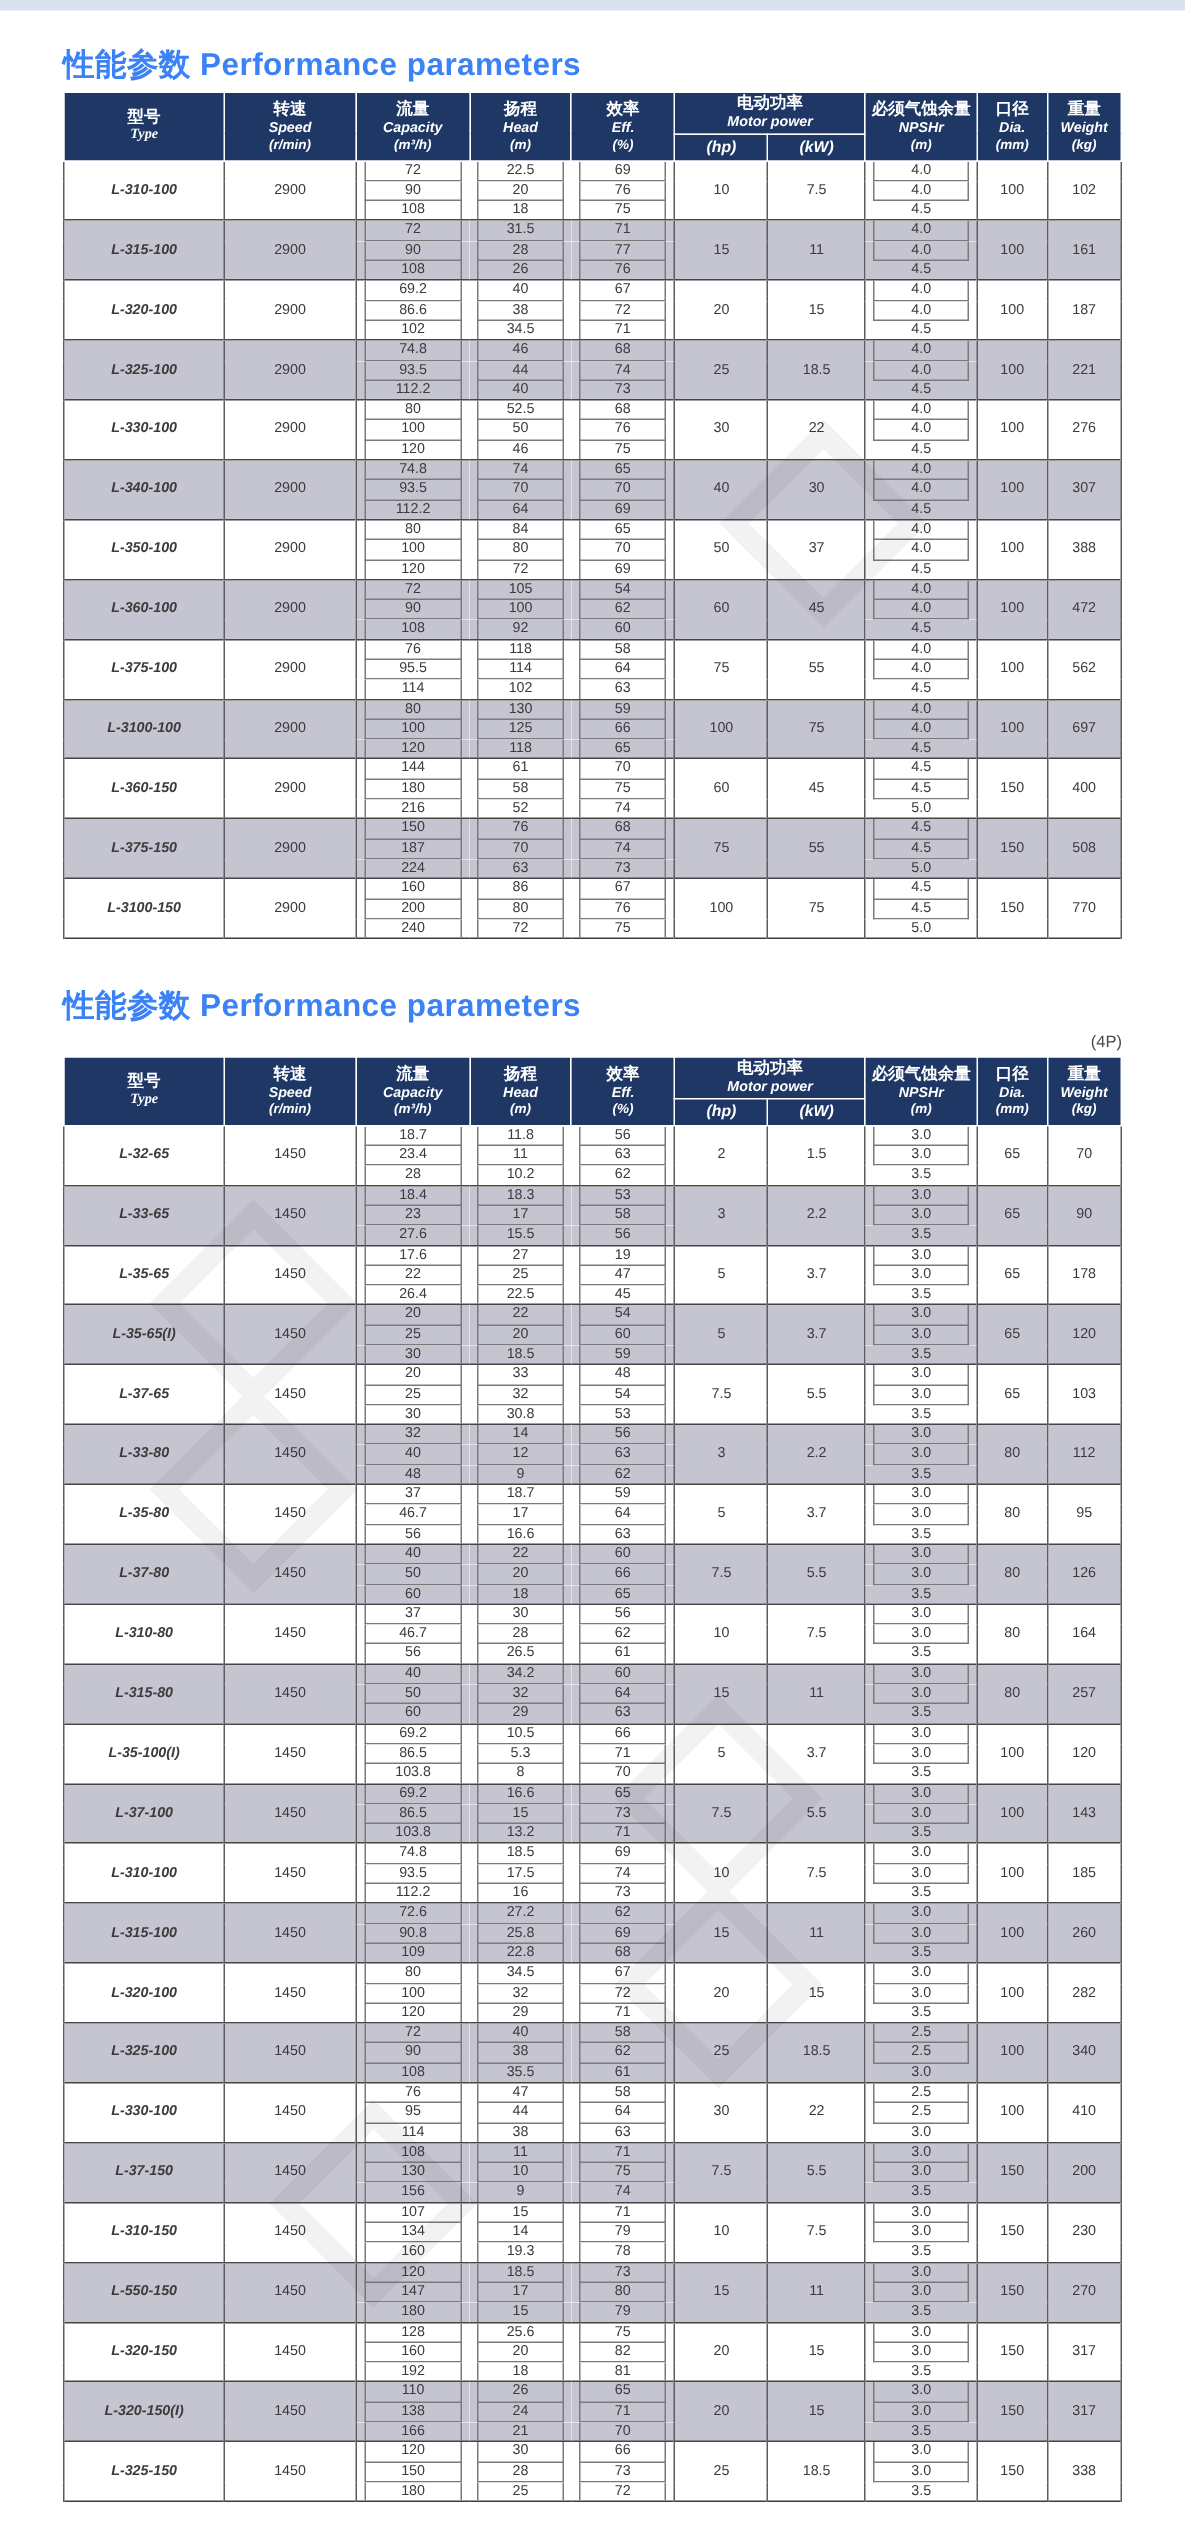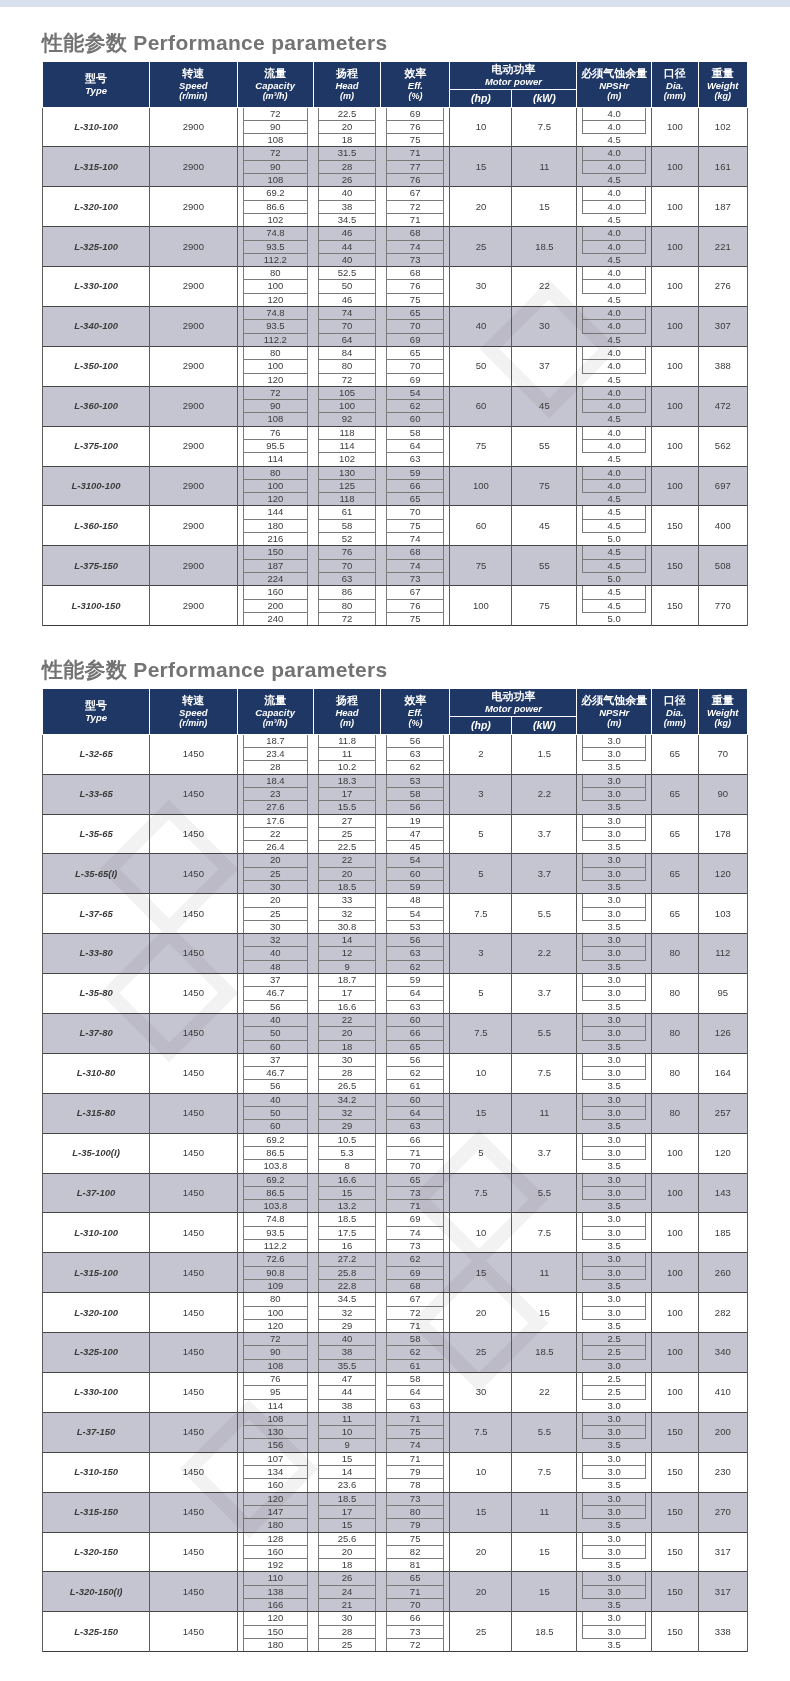--- a/index.html
+++ b/index.html
@@ -3,35 +3,35 @@
 <meta charset="utf-8">
 <style>
   html,body{margin:0;padding:0;}
   body{
     width:790px;height:1681px;background:#ffffff;position:relative;overflow:hidden;
     font-family:"Liberation Sans","DejaVu Sans",sans-serif;color:#333;
   }
   .topbar{height:7px;background:#d9e1ee;width:100%;}
   .page{padding:0 42px;position:relative;}
   .sec-title{
-    font-size:21px;font-weight:700;color:#737373;letter-spacing:.3px;
+    font-size:21px;font-weight:700;color:#3b82f6;letter-spacing:.3px;
     margin:22px 0 4px 0;
   }
   .tag{
     text-align:right;font-size:11px;color:#4a4a4a;margin:0 0 2px 0;height:14px;line-height:14px;
   }
   table.perf{width:100%;border-collapse:collapse;table-layout:fixed;border:1.4px solid #3c3c3c;}
   table.perf thead th{
     background:#1e3765;color:#fff;border:1px solid #fff;padding:1px 0;
     font-size:10.5px;line-height:1.2;font-weight:700;vertical-align:middle;
   }
   .hcn{font-size:11px;font-weight:700;display:block;}
   .hen{font-size:9.5px;font-style:italic;font-weight:700;display:block;}
   .hunit{font-size:9px;font-style:italic;font-weight:700;display:block;}
-  .h-main{height:36px;}
+  .h-main{height:36px;font-family:Liberation Serif, serif;}
   .h-sub{height:15px;font-style:italic;font-size:9.5px;}
   table.perf td{
     height:12.3px;line-height:12.3px;font-size:9.5px;padding:0;text-align:center;
     color:#3b3b3b;vertical-align:middle;white-space:nowrap;overflow:hidden;
   }
   .t4 td{height:12.1px;line-height:12.1px;}
   tr.shaded td{background:#c5c4d1;}
   tr.group-start td{border-top:1.4px solid #454545;}
   td.c-span{border-left:1px solid #5c5c5c;border-right:1px solid #5c5c5c;}
   td.c-type{font-style:italic;font-weight:700;color:#222;font-size:9.8px;}
@@ -751,20 +751,21 @@
             <div class="box">75</div>
           </td>
           <td class="c-sub">
             <div class="box noborder">5.0</div>
           </td>
         </tr>
       </tbody>
   </table>
 
   <div class="sec-title" style="margin-top:30px;">性能参数 Performance parameters</div>
+  <div class="tag">(4P)</div>
 
   <table class="perf t4">
     <colgroup>
       <col style="width:15.2%">
         <col style="width:12.4%">
         <col style="width:10.8%">
       <col style="width:9.6%">
         <col style="width:9.8%">
         <col style="width:8.8%">
       <col style="width:9.2%">
@@ -1720,31 +1721,31 @@
           </td>
           <td class="c-sub">
             <div class="box bb">3.0</div>
           </td>
         </tr>
         <tr class="">
           <td class="c-sub">
             <div class="box">160</div>
           </td>
           <td class="c-sub">
-            <div class="box">23.6</div>
+            <div class="box">19.3</div>
           </td>
           <td class="c-sub">
             <div class="box">78</div>
           </td>
           <td class="c-sub">
             <div class="box noborder">3.5</div>
           </td>
         </tr>
         <tr class="shaded group-start">
-          <td rowspan="3" class="c-span c-type">L-315-150</td>
+          <td rowspan="3" class="c-span c-type">L-550-150</td>
           <td rowspan="3" class="c-span">1450</td>
           <td class="c-sub">
             <div class="box bb">120</div>
           </td>
           <td class="c-sub">
             <div class="box bb">18.5</div>
           </td>
           <td class="c-sub">
             <div class="box bb">73</div>
           </td>

